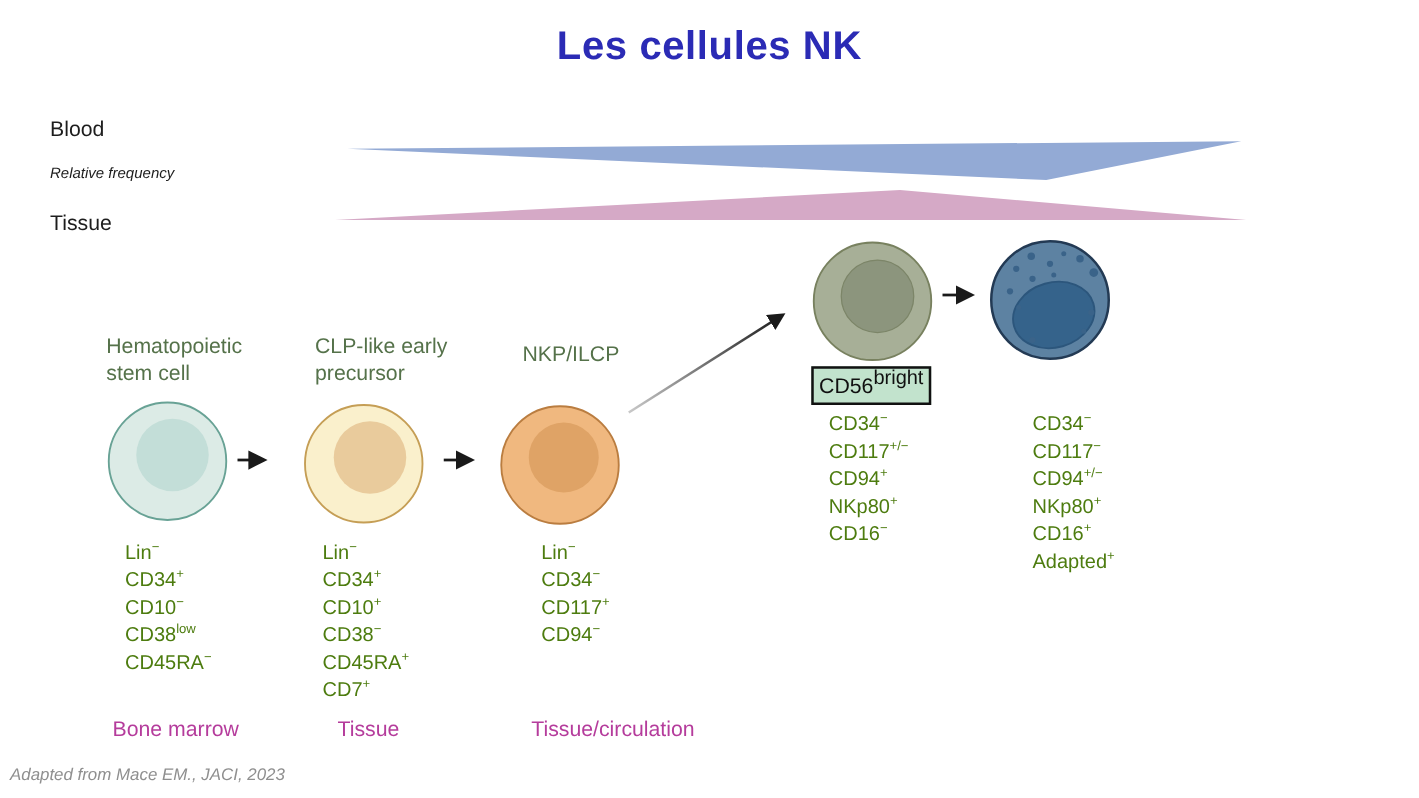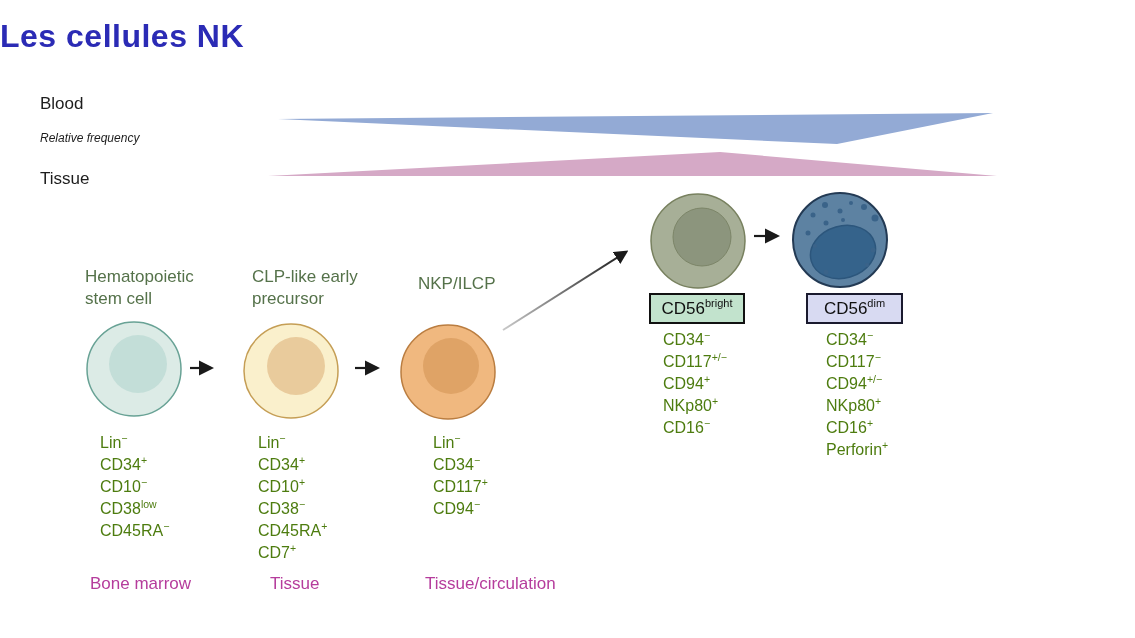--- a/index.html
+++ b/index.html
@@ -1,19 +1,19 @@
 <!DOCTYPE html>
 <html><head>
 <meta charset="utf-8">
 <style>
   html,body{margin:0;padding:0;background:#ffffff;}
   body{width:1135px;height:638px;font-family:"Liberation Sans",sans-serif;}
   .slide{position:relative;width:1135px;height:638px;background:#fff;overflow:hidden;}
 
-  .title{position:absolute;top:18px;left:0;width:100%;margin:0;
+  .title{position:absolute;top:18px;left:0;width:100%;text-align:center;margin:0;
          font-size:32px;font-weight:bold;color:#2b2bb5;letter-spacing:.5px;}
 
   .freq-label{position:absolute;left:40px;width:212px;text-align:left;
               font-size:17px;color:#1d1d1d;}
   #blood-label{top:94px;}
   #relfreq-label{top:131px;font-style:italic;font-size:12px;}
   #tissue-label{top:169px;}
 
   svg.diagram{position:absolute;left:0;top:0;}
 
@@ -25,21 +25,21 @@
   .markers{position:absolute;font-size:16px;line-height:22px;color:#4d7c0f;}
   .markers sup{font-size:10.5px;line-height:0;}
   #markers-hsc{left:100px;top:432px;}
   #markers-clp{left:258px;top:432px;}
   #markers-nkp{left:433px;top:432px;}
   #markers-bright{left:663px;top:329px;}
   #markers-dim{left:826px;top:329px;}
 
   .cd-box{position:absolute;height:27px;border:2px solid #111;text-align:center;
           line-height:27px;font-size:17px;color:#101010;}
-  .cd-box sup{font-size:11px;line-height:0;}
+  .cd-box sup{font-size:16px;line-height:0;}
   #box-bright{left:649px;top:293px;width:92px;}
   #box-dim{left:806px;top:293px;width:93px;border-color:#1a1a2e;}
 
   .loc{position:absolute;top:574px;font-size:17px;color:#b53c9c;}
   #loc-bone{left:90px;}
   #loc-tissue{left:270px;}
   #loc-circ{left:392px;margin-left:33px;}
 
   .attribution{position:absolute;left:8px;top:612px;font-size:13.5px;
                font-style:italic;color:#8f8f8f;}
@@ -113,23 +113,20 @@
     <div>Hematopoietic</div>
     <div>stem cell</div>
   </div>
   <div class="stage-name" id="name-nkp">
     <div>NKP/ILCP</div>
   </div>
 
   <div class="cd-box" id="box-bright" style="background: rgb(194, 227, 205);">
     <span>CD56</span><sup>bright</sup>
   </div>
-  <div class="cd-box" id="box-dim" style="background: rgb(216, 218, 242);">
-    <span>CD56</span><sup>dim</sup>
-  </div>
 
   <div class="markers" id="markers-hsc">
       <div><span>Lin</span><sup>−</sup></div>
       <div><span>CD34</span><sup>+</sup></div>
       <div><span>CD10</span><sup>−</sup></div>
       <div><span>CD38</span><sup>low</sup></div>
       <div><span>CD45RA</span><sup>−</sup></div>
     </div>
   <div class="markers" id="markers-clp">
       <div><span>Lin</span><sup>−</sup></div>
@@ -151,20 +148,21 @@
       <div><span>CD94</span><sup>+</sup></div>
       <div><span>NKp80</span><sup>+</sup></div>
       <div><span>CD16</span><sup>−</sup></div>
     </div>
   <div class="markers" id="markers-dim">
       <div><span>CD34</span><sup>−</sup></div>
       <div><span>CD117</span><sup>−</sup></div>
       <div><span>CD94</span><sup>+/−</sup></div>
       <div><span>NKp80</span><sup>+</sup></div>
       <div><span>CD16</span><sup>+</sup></div>
-      <div><span>Perforin</span><sup>+</sup></div>
+      <div><span>Adapted</span><sup>+</sup></div>
     </div>
 
   <div class="loc" id="loc-bone">Bone marrow</div>
   <div class="loc" id="loc-tissue">Tissue</div>
   <div class="loc" id="loc-circ">Tissue/circulation</div>
 
+  <div class="attribution">Adapted from Mace EM., JACI, 2023</div>
 </div>
 
 </body></html>

